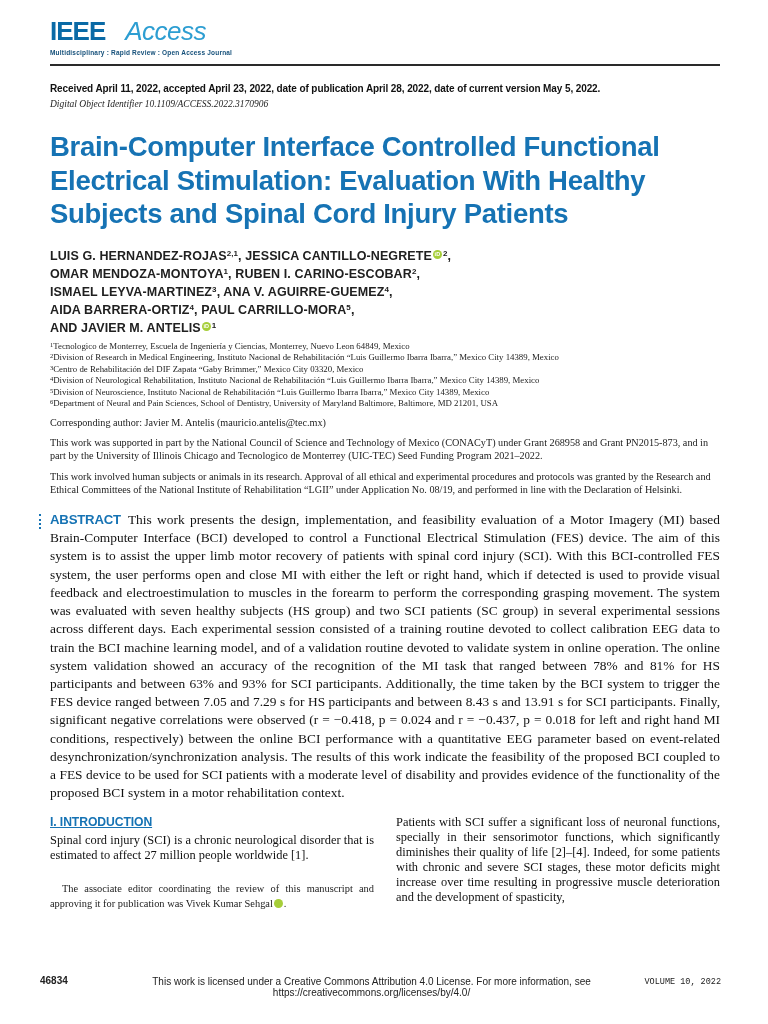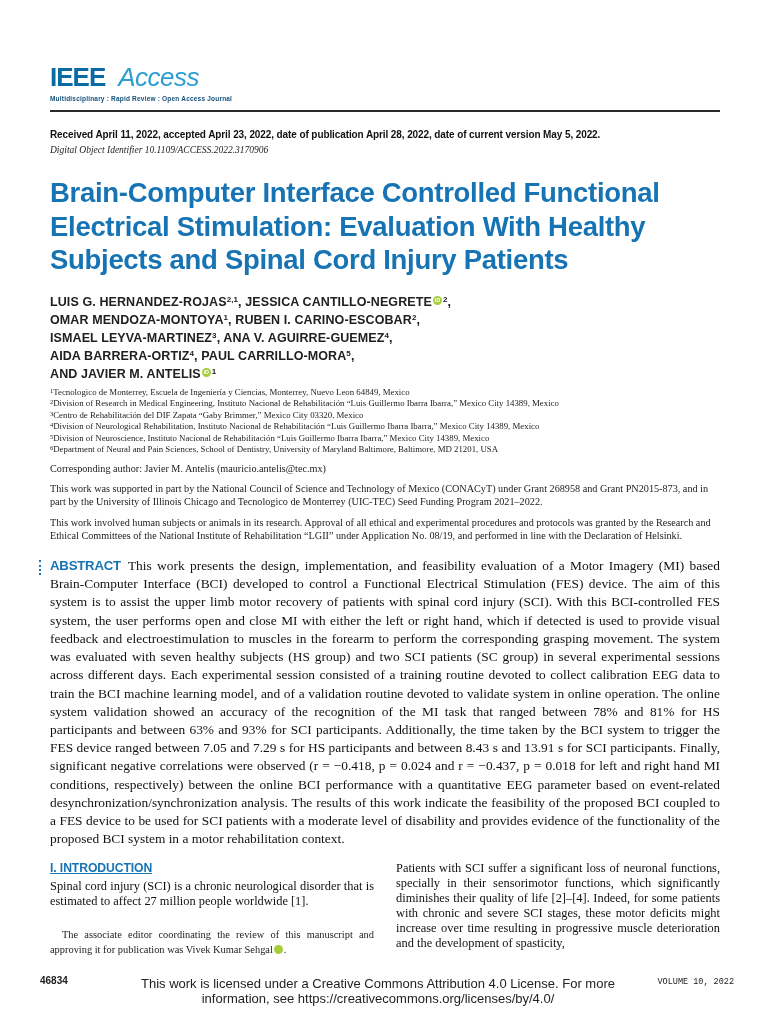--- a/index.html
+++ b/index.html
@@ -2,21 +2,21 @@
 <html><head>
 <meta charset="utf-8">
 <style>
   * { margin:0; padding:0; box-sizing:border-box; }
   html,body { background:#ffffff; }
   body { width:768px; height:1024px; overflow:hidden; font-family:"Liberation Serif", serif; color:#1a1a1a; }
   .page { position:relative; width:768px; height:1024px; background:#fff; }
   .content { padding:16px 48px 0 50px; }
 
   
-  .logo-row { display:flex; align-items:center; gap:13px;margin-top:46px; }
+  .logo-row { display:flex; align-items:center; gap:20px; }
   .logo-ieee { font-family:"Liberation Sans", sans-serif; font-weight:bold; font-size:26px; letter-spacing:-1px; color:#0a6aa6; }
   .logo-access { font-family:"Liberation Sans", sans-serif; font-style:italic; font-size:26px; color:#2d9ed2; letter-spacing:-0.5px; }
   .logo-tagline { font-family:"Liberation Sans", sans-serif; font-size:6.5px; font-weight:bold; color:#15507a; margin-top:2px; letter-spacing:0.2px; }
   .header-rule { border-top:2.5px solid #2a2a2a; margin-top:8px; }
 
   .dates-line { margin-top:17px; font-family:"Liberation Sans", sans-serif; font-weight:bold; font-size:10px; color:#111; letter-spacing:-0.1px; }
   .doi-line { margin-top:5px; font-style:italic; font-size:9.5px; color:#222; }
 
   
   .title { margin-top:21px; font-family:"Liberation Sans", sans-serif; font-weight:bold; font-size:27.5px; line-height:33.5px; color:#1673b4; letter-spacing:-0.3px; }
@@ -41,23 +41,23 @@
 
   
   .columns { display:flex; gap:22px; margin-top:13px; }
   .col { width:325px; }
   .col-heading { font-family:"Liberation Sans", sans-serif; font-weight:bold; font-size:12.2px; color:#1673b4; margin-bottom:4px; letter-spacing:-0.1px;text-decoration:underline; }
   .body-par { font-size:12.4px; line-height:14.9px; text-align:justify; color:#111; }
   .footnote { margin-top:19px; font-size:10.4px; line-height:14.4px; text-align:justify; text-indent:12px; color:#222; }
   .footnote .orcid { vertical-align:2px; }
 
   
-  .footer { position:absolute; left:0; right:4px; top:975px; display:flex; align-items:flex-start; padding:0 30px 0 40px; }
+  .footer { position:absolute; left:0; right:17px; top:975px; display:flex; align-items:flex-start; padding:0 30px 0 40px; }
   .footer-page { font-family:"Liberation Sans", sans-serif; font-weight:bold; font-size:10px; color:#222; width:70px; }
-  .footer-license { flex:1; text-align:center; font-family:"Liberation Sans", sans-serif; font-size:13px; color:#222; padding-top:1px; }
+  .footer-license { flex:1; text-align:center; font-family:"Liberation Sans", sans-serif; font-size:10px; color:#222; padding-top:1px; }
   .footer-volume { font-family:Liberation Mono, monospace; font-size:8.5px; color:#222; width:88px; text-align:right; padding-top:2px; }
 </style>
 </head>
 <body>
 
 <div class="page">
   <div class="content">
 
     <div>
       <div class="logo-row">

